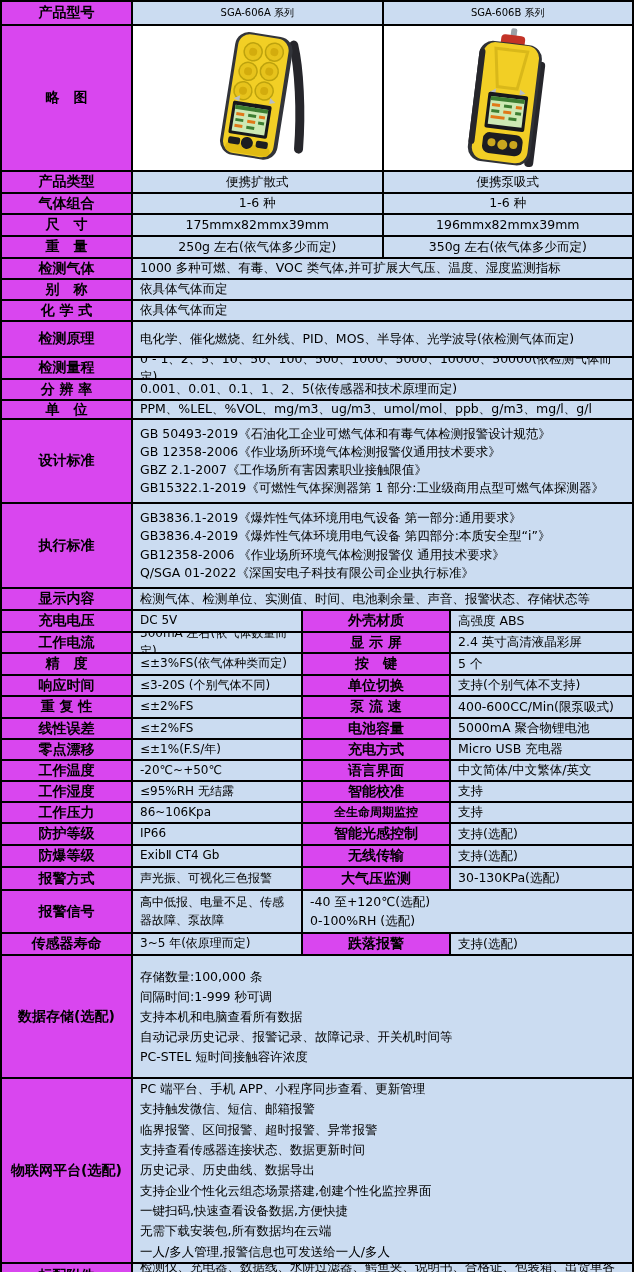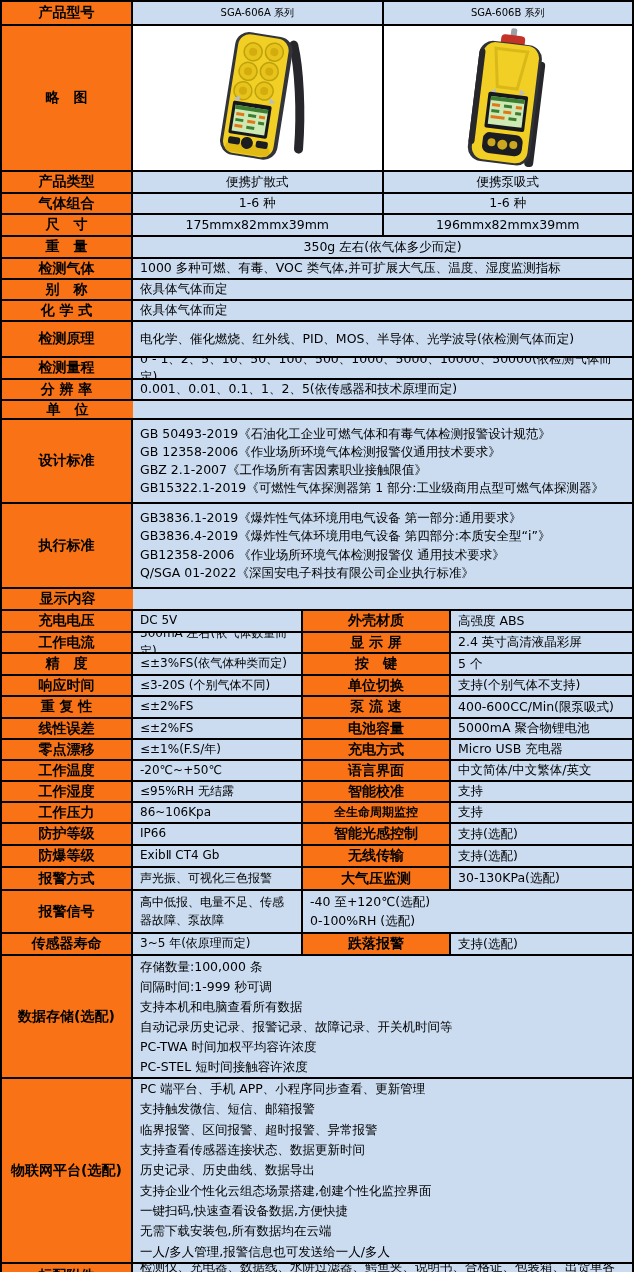--- a/index.html
+++ b/index.html
@@ -2,21 +2,21 @@
 <html><head>
 <meta charset="utf-8">
 <style>
   html,body{margin:0;padding:0;background:#fff;}
   body{width:634px;font-family:"DejaVu Sans","Liberation Sans",sans-serif;color:#000;}
   .sheet{width:634px;box-sizing:border-box;border:2px solid #000;background:#cbdcf1;}
   .row{display:flex;border-bottom:2px solid #000;box-sizing:border-box;}
   .row:last-child{border-bottom:none;}
   .cell{box-sizing:border-box;border-right:2px solid #000;display:flex;align-items:center;overflow:hidden;}
   .cell:last-child{border-right:none;}
-  .label{background:#f97316;font-weight:bold;font-size:14px;justify-content:center;text-align:center;line-height:1.25;}
+  .label{background:#d946ef;font-weight:bold;font-size:14px;justify-content:center;text-align:center;line-height:1.25;}
   .value{background:#cbdcf1;font-size:12.5px;justify-content:flex-start;padding:0 7px;line-height:1.45;}
   .vcenter{justify-content:center;padding:0 4px;}
   .chead{background:#cbdcf1;font-weight:normal;font-size:10px;justify-content:center;}
   .imgcell{background:#ffffff;justify-content:center;}
   .w-label{width:131px;flex:none;}
   .flex1{flex:1;}
   .w-v1{width:170px;flex:none;font-size:12px;}
   .w-l2{width:148px;flex:none;}
   .col{flex-direction:column;align-items:flex-start;justify-content:center;}
   .colc{flex-direction:row;align-items:center;justify-content:center;}
@@ -120,20 +120,21 @@
     <div class="cell value vcenter flex1">1-6 种</div>
     <div class="cell value vcenter flex1">1-6 种</div>
   </div>
   <div class="row" style="height:22px">
     <div class="cell label w-label">尺　寸</div>
     <div class="cell value vcenter flex1">175mmx82mmx39mm</div>
     <div class="cell value vcenter flex1">196mmx82mmx39mm</div>
   </div>
   <div class="row" style="height:22px">
     <div class="cell label w-label">重　量</div>
+    <div class="cell value vcenter flex1">250g 左右(依气体多少而定)</div>
     <div class="cell value vcenter flex1">350g 左右(依气体多少而定)</div>
   </div>
 
   <div class="row" style="height:21px">
     <div class="cell label w-label">检测气体</div>
     <div class="cell value flex1">1000 多种可燃、有毒、VOC 类气体,并可扩展大气压、温度、湿度监测指标</div>
   </div>
   <div class="row" style="height:21px">
     <div class="cell label w-label">别　称</div>
     <div class="cell value flex1">依具体气体而定</div>
@@ -149,20 +150,21 @@
   <div class="row" style="height:22px">
     <div class="cell label w-label">检测量程</div>
     <div class="cell value flex1">0 - 1、2、5、10、50、100、500、1000、5000、10000、50000(依检测气体而定)</div>
   </div>
   <div class="row" style="height:21px">
     <div class="cell label w-label">分 辨 率</div>
     <div class="cell value flex1">0.001、0.01、0.1、1、2、5(依传感器和技术原理而定)</div>
   </div>
   <div class="row" style="height:19px">
     <div class="cell label w-label">单　位</div>
+    <div class="cell value flex1">PPM、%LEL、%VOL、mg/m3、ug/m3、umol/mol、ppb、g/m3、mg/l、g/l</div>
   </div>
 
   <div class="row" style="height:84px">
     <div class="cell label w-label">设计标准</div>
     <div class="cell value col flex1">
       <div class="line">GB 50493-2019《石油化工企业可燃气体和有毒气体检测报警设计规范》</div>
       <div class="line">GB 12358-2006《作业场所环境气体检测报警仪通用技术要求》</div>
       <div class="line">GBZ 2.1-2007《工作场所有害因素职业接触限值》</div>
       <div class="line">GB15322.1-2019《可燃性气体探测器第 1 部分:工业级商用点型可燃气体探测器》</div>
     </div>
@@ -173,20 +175,21 @@
     <div class="cell value col flex1">
       <div class="line">GB3836.1-2019《爆炸性气体环境用电气设备 第一部分:通用要求》</div>
       <div class="line">GB3836.4-2019《爆炸性气体环境用电气设备 第四部分:本质安全型“i”》</div>
       <div class="line">GB12358-2006 《作业场所环境气体检测报警仪 通用技术要求》</div>
       <div class="line">Q/SGA 01-2022《深国安电子科技有限公司企业执行标准》</div>
     </div>
   </div>
 
   <div class="row" style="height:22px">
     <div class="cell label w-label">显示内容</div>
+    <div class="cell value flex1">检测气体、检测单位、实测值、时间、电池剩余量、声音、报警状态、存储状态等</div>
   </div>
 
   <div class="row" style="height:22px">
     <div class="cell label w-label">充电电压</div>
     <div class="cell value w-v1">DC 5V</div>
     <div class="cell label w-l2">外壳材质</div>
     <div class="cell value flex1">高强度 ABS</div>
   </div>
   <div class="row" style="height:21px">
     <div class="cell label w-label">工作电流</div>
@@ -278,21 +281,20 @@
   <div class="row" style="height:123px">
     <div class="cell label colc w-label">
       <div>数据存储</div>
       <div>(选配)</div>
     </div>
     <div class="cell value col flex1" style="line-height:1.6;">
       <div class="line">存储数量:100,000 条</div>
       <div class="line">间隔时间:1-999 秒可调</div>
       <div class="line">支持本机和电脑查看所有数据</div>
       <div class="line">自动记录历史记录、报警记录、故障记录、开关机时间等</div>
-      <div class="line">PC-TWA 时间加权平均容许浓度</div>
       <div class="line">PC-STEL 短时间接触容许浓度</div>
     </div>
   </div>
 
   <div class="row" style="height:185px">
     <div class="cell label colc w-label">
       <div>物联网平台</div>
       <div>(选配)</div>
     </div>
     <div class="cell value col flex1" style="line-height:1.63;">

